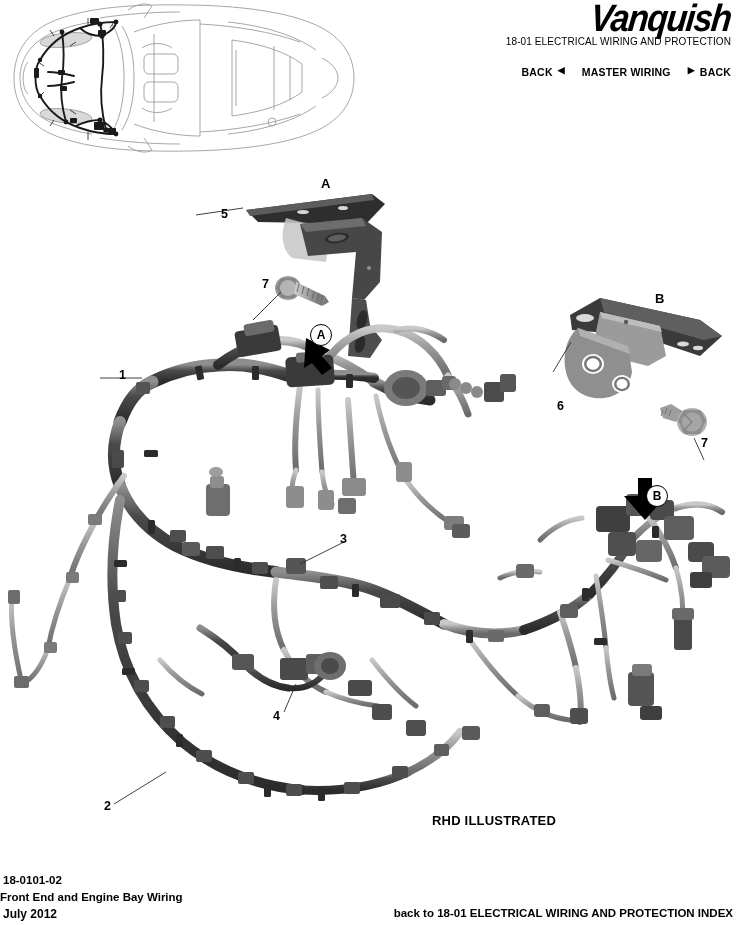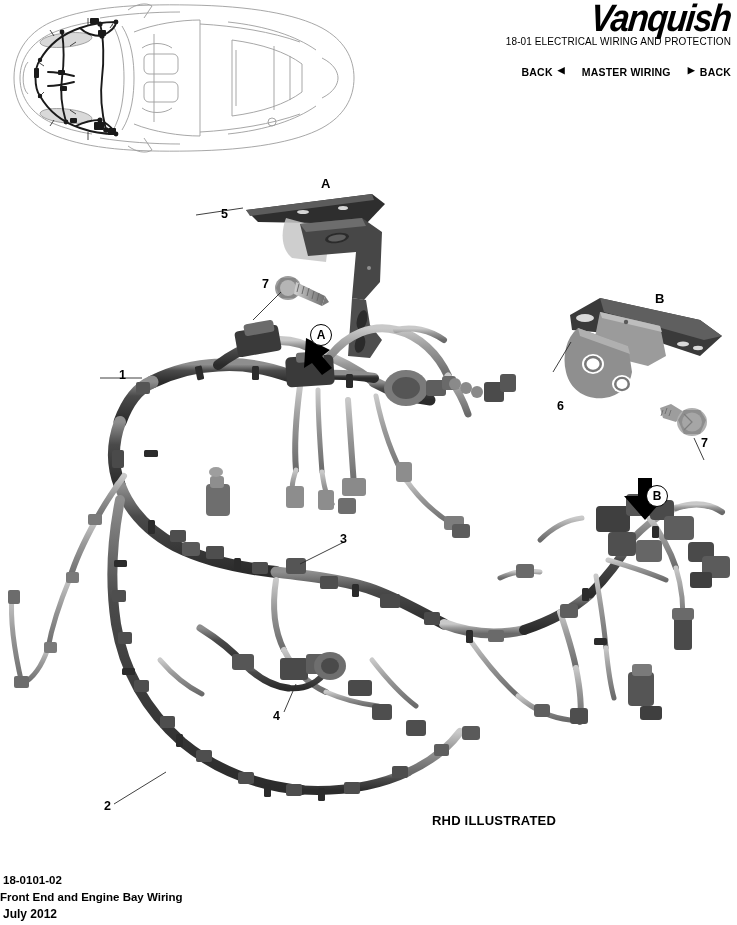--- a/index.html
+++ b/index.html
@@ -573,13 +573,14 @@
   <div class="callout-num" style="left:262px; top:118px;">7</div>
   <div class="callout-num" style="left:701px; top:277px;">7</div>
 </div>
 
 <div id="rhd-note">RHD ILLUSTRATED</div>
 
 <div id="footer">
   <div id="footer-code">18-0101-02</div>
   <div id="footer-subtitle">Front End and Engine Bay Wiring</div>
   <div id="footer-date">July 2012</div>
+  <div id="footer-index-link">back to 18-01 ELECTRICAL WIRING AND PROTECTION INDEX</div>
 </div>
 
 </body></html>

